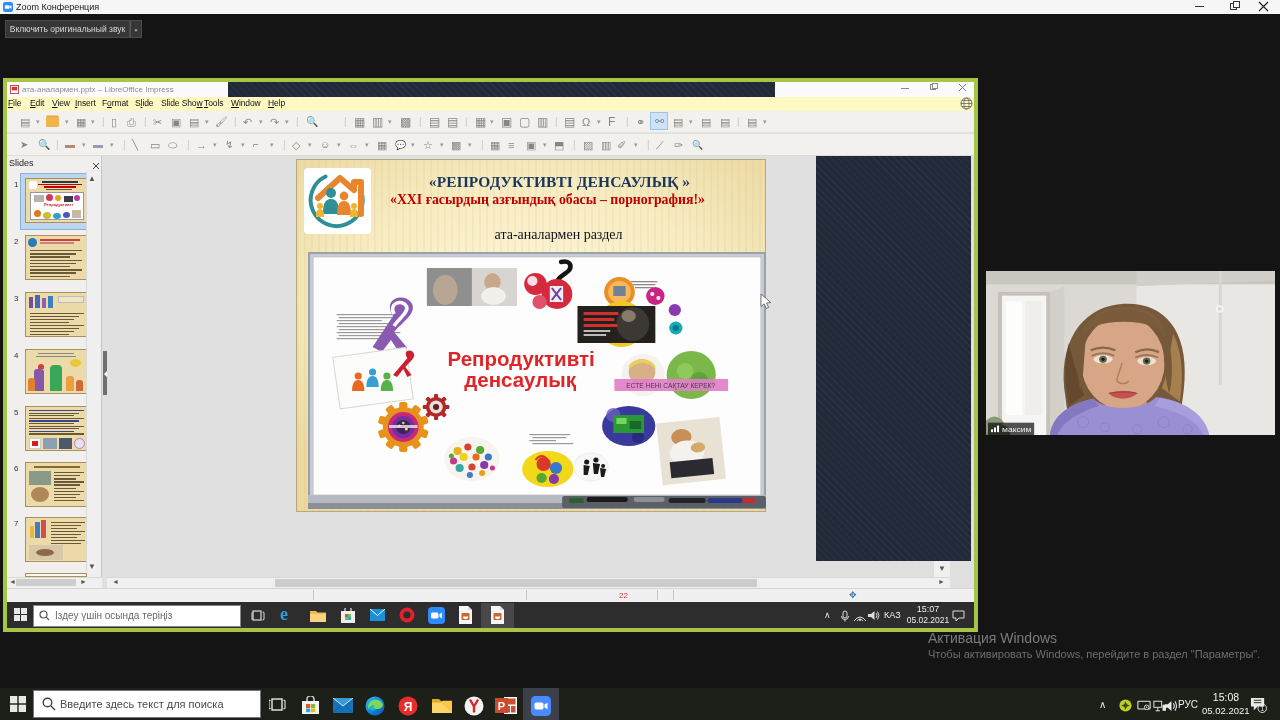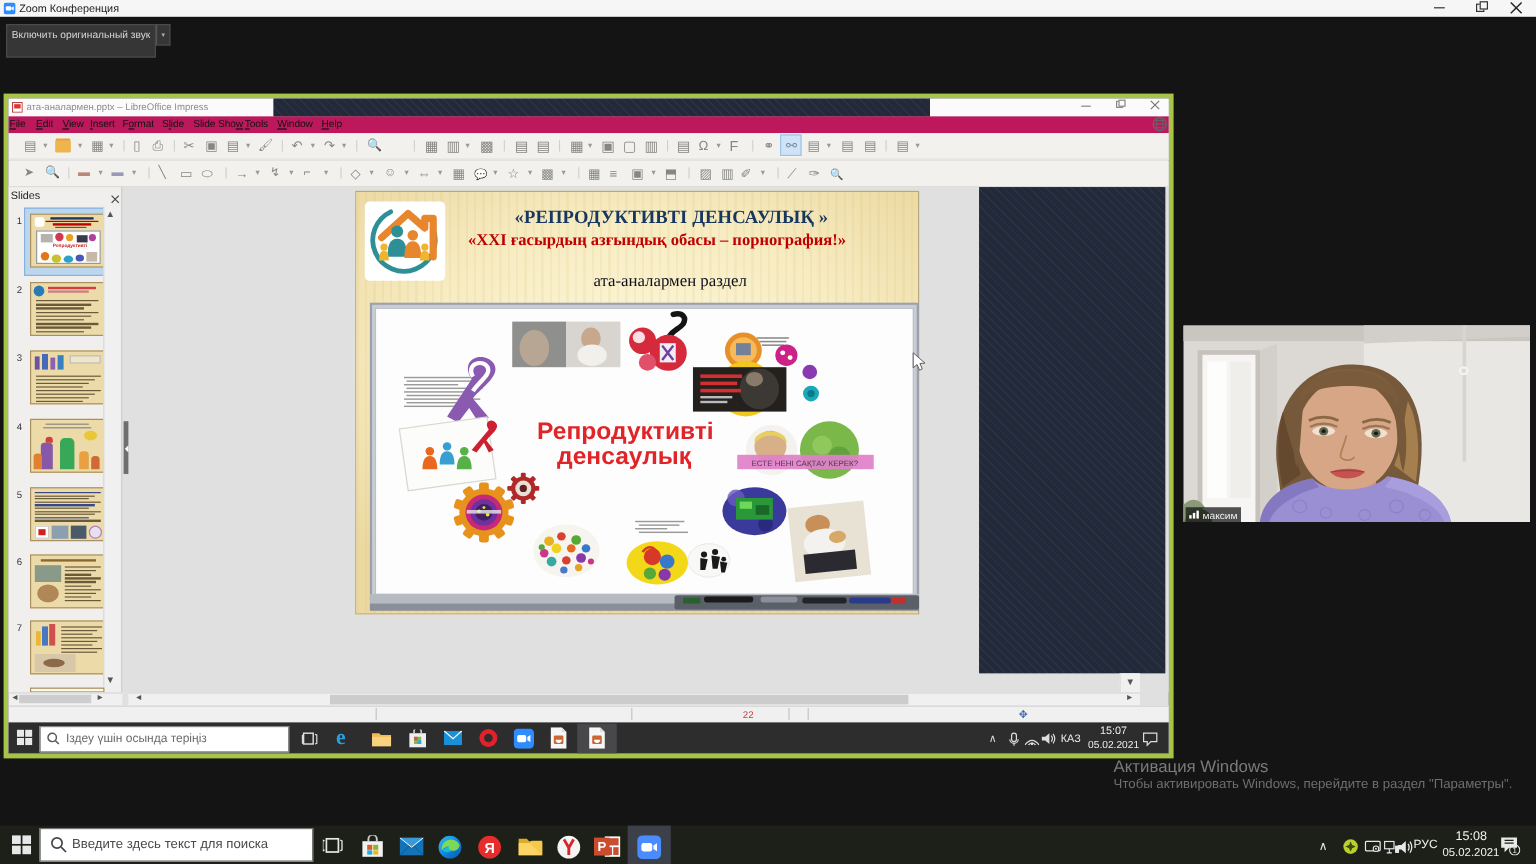--- a/index.html
+++ b/index.html
@@ -21,21 +21,21 @@
     <path d="M7.2 4.8 L9.3 3.6 V7.4 L7.2 6.2 Z" fill="#fff"></path>
   </svg>
   <div class="abs" style="left:16px;top:1.5px;font-size:9px;color:#1a1a1a;">Zoom Конференция</div>
   <div class="abs" style="left:1195px;top:6px;width:9px;height:1px;background:#333;"></div>
   <div class="abs" style="left:1230px;top:3px;width:7px;height:7px;border:1px solid #333;"></div>
   <div class="abs" style="left:1233px;top:1px;width:7px;height:7px;border:1px solid #333;background:#f6f6f6;"></div>
   <svg class="abs" style="left:1258px;top:1px" width="11" height="11" viewBox="0 0 11 11">
     <path d="M1 1 L10 10 M10 1 L1 10" stroke="#222" stroke-width="1.2"></path>
   </svg>
 
-  <div class="abs" style="left:5px;top:20px;width:125px;height:28px;background:#363636;border:1px solid #4a4a4a;color:#d8d8d8;font-size:8.5px;line-height:17px;text-align:center;">Включить оригинальный звук</div>
+  <div class="abs" style="left:5px;top:20px;width:125px;height:18px;background:#363636;border:1px solid #4a4a4a;color:#d8d8d8;font-size:8.5px;line-height:17px;text-align:center;">Включить оригинальный звук</div>
   <div class="abs" style="left:130px;top:20px;width:12px;height:18px;background:#363636;border:1px solid #4a4a4a;border-left:1px solid #555;color:#aaa;font-size:5px;line-height:18px;text-align:center;">▼</div>
 
   <div class="abs" style="left:3px;top:78px;width:975px;height:554px;border:4px solid #a6c445;"></div>
 
   <div class="abs" style="left:7px;top:82px;width:967px;height:546px;background:#e1e0e0;overflow:hidden;">
   <div class="abs" style="left:-7px;top:-82px;width:1280px;height:720px;">
 
     <div class="abs" style="left:7px;top:82px;width:967px;height:15px;background:#fbfbfb;"></div>
     <svg class="abs" style="left:10px;top:84.5px" width="9" height="9" viewBox="0 0 10 10">
       <rect x="0.5" y="0.5" width="9" height="9" fill="#fff" stroke="#b44"></rect>
@@ -44,21 +44,21 @@
     <div class="abs" style="left:22px;top:84.5px;font-size:8px;color:#8d8d8d;">ата-аналармен.pptx – LibreOffice Impress</div>
     <div class="abs" style="left:901px;top:88px;width:8px;height:1px;background:#888;"></div>
     <div class="abs" style="left:930px;top:84px;width:6px;height:6px;border:1px solid #888;"></div>
     <div class="abs" style="left:932px;top:82.5px;width:6px;height:6px;border:1px solid #888;background:#fbfbfb;"></div>
     <svg class="abs" style="left:958px;top:83px" width="9" height="9" viewBox="0 0 9 9">
           <path d="M1 1 L8 8 M8 1 L1 8" stroke="#777" stroke-width="1"></path>
         </svg>
 
     <div class="abs stripes" style="left:228px;top:82px;width:547px;height:15px;"></div>
 
-    <div class="abs" style="left:7px;top:97px;width:967px;height:14px;background:#be185d;font-size:8.5px;color:#111;letter-spacing:-0.1px;">
+    <div class="abs" style="left:7px;top:97px;width:967px;height:14px;background:#fef9c3;font-size:8.5px;color:#111;letter-spacing:-0.1px;">
       <span style="position:absolute;left:1px;top:1px;"><u>F</u>ile</span>
       <span style="position:absolute;left:23px;top:1px;"><u>E</u>dit</span>
       <span style="position:absolute;left:45px;top:1px;"><u>V</u>iew</span>
       <span style="position:absolute;left:68px;top:1px;"><u>I</u>nsert</span>
       <span style="position:absolute;left:95px;top:1px;">F<u>o</u>rmat</span>
       <span style="position:absolute;left:128px;top:1px;">S<u>l</u>ide</span>
       <span style="position:absolute;left:154px;top:1px;">Slide Sho<u>w</u></span>
       <span style="position:absolute;left:197px;top:1px;"><u>T</u>ools</span>
       <span style="position:absolute;left:224px;top:1px;"><u>W</u>indow</span>
       <span style="position:absolute;left:261px;top:1px;"><u>H</u>elp</span>

